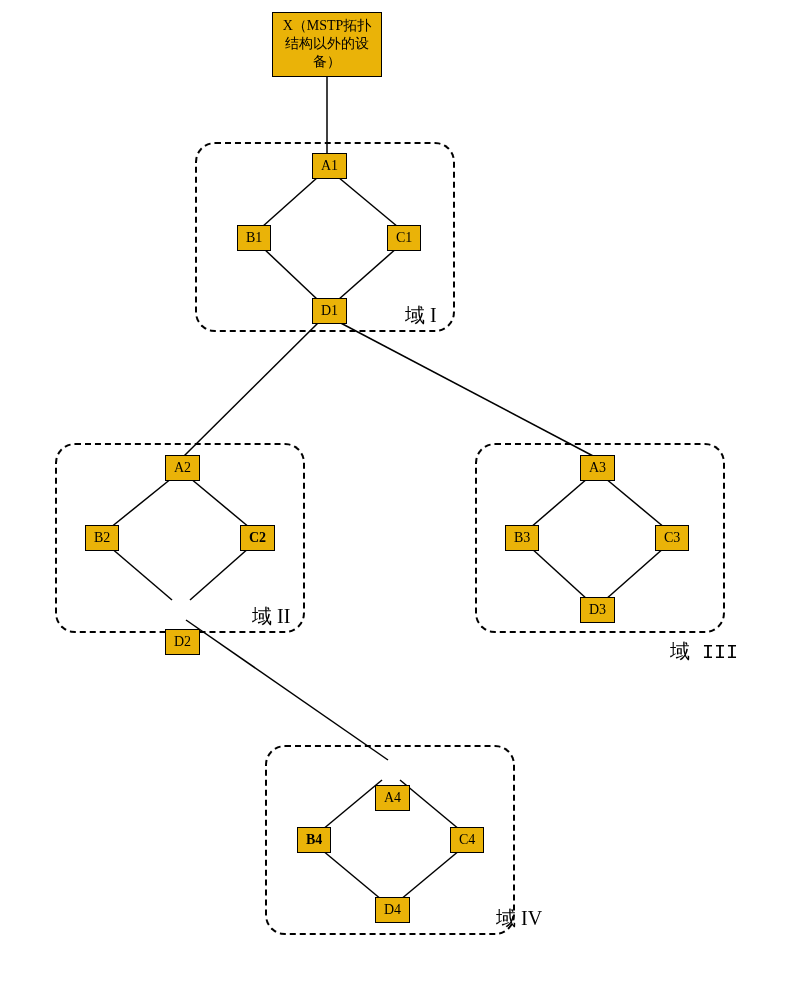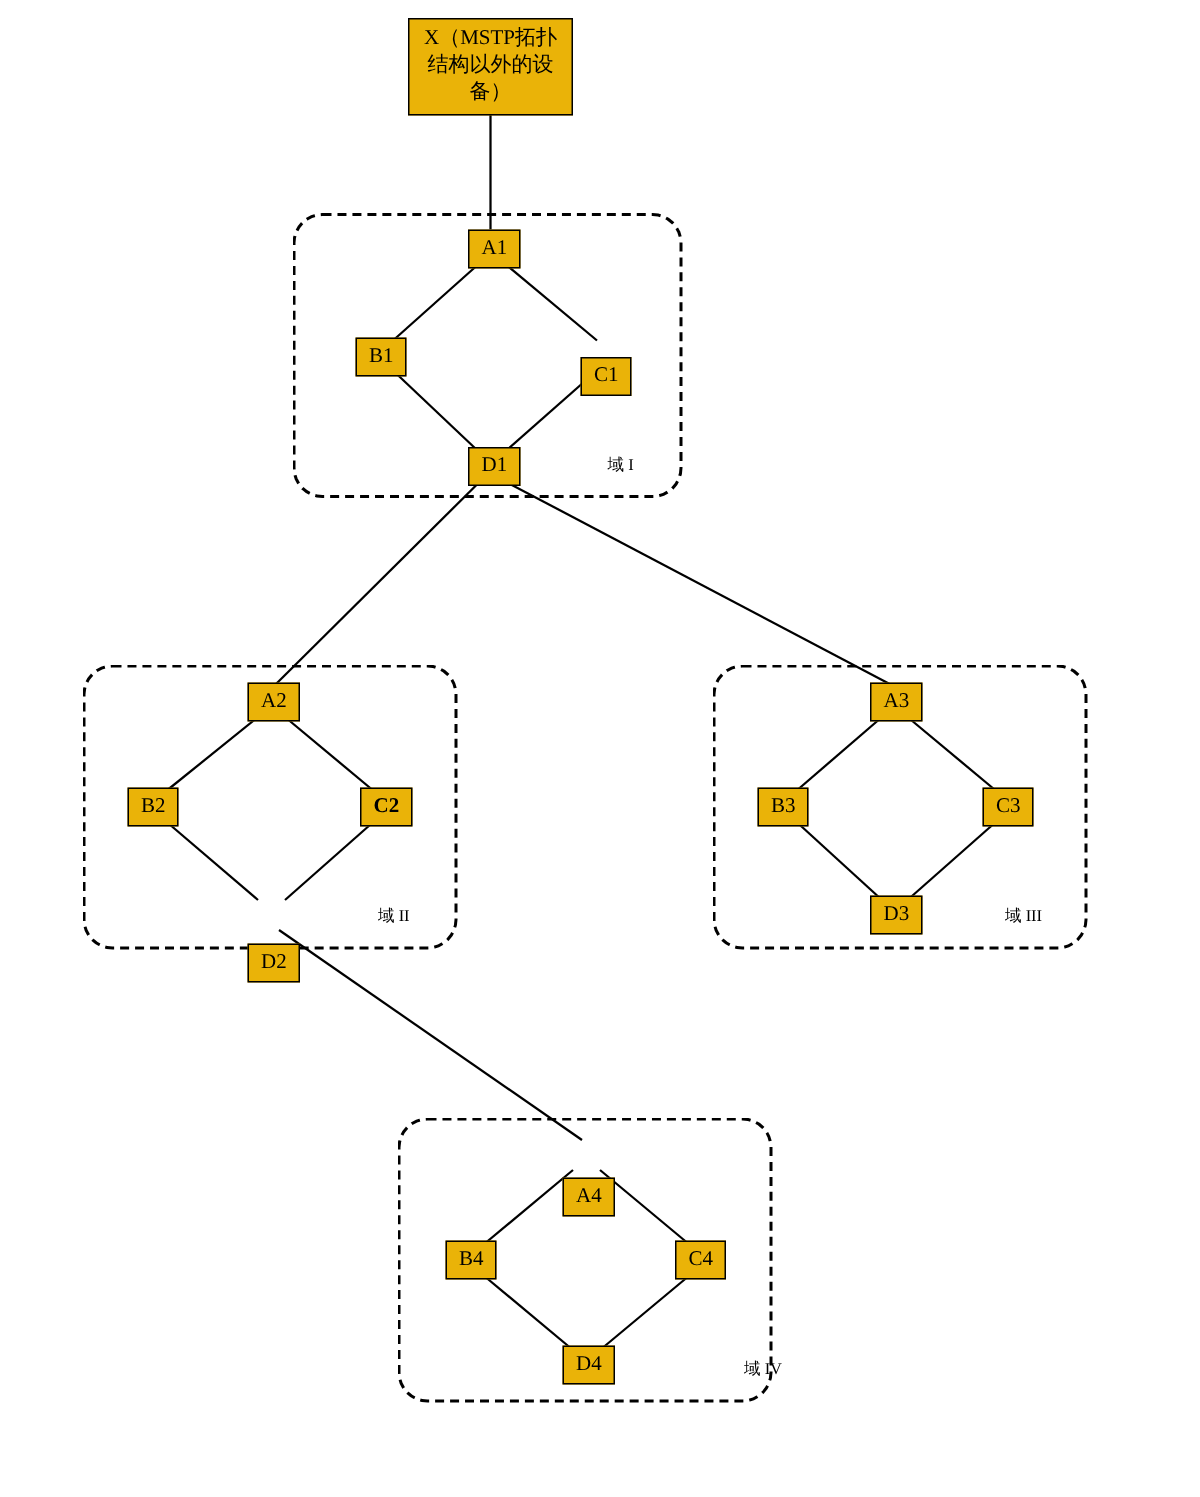--- a/index.html
+++ b/index.html
@@ -24,21 +24,21 @@
       line-height: 1.3;
     }
     .region {
       position: absolute;
       border: 2px dashed #000;
       border-radius: 20px;
       z-index: 1;
     }
     .region-label {
       position: absolute;
-      font-size: 11px;
+      font-size: 20px;
       z-index: 5;
     }
     svg {
       position: absolute;
       top: 0;
       left: 0;
       z-index: 2;
       pointer-events: none;
     }
     line {
@@ -49,44 +49,44 @@
 </head>
 <body>
 
 <div class="node-box external-box" style="left:272px; top:12px;">X（MSTP拓扑结构以外的设备）</div>
 
 <div class="region" style="left:195px; top:142px; width:260px; height:190px;"></div>
 <div class="region-label" style="left:405px; top:302px;">域 I</div>
 
 <div class="node-box" style="left:312px; top:153px;">A1</div>
 <div class="node-box" style="left:237px; top:225px;">B1</div>
-<div class="node-box" style="left:387px; top:225px;margin-top:13px;">C1</div>
+<div class="node-box" style="left:387px; top:225px;">C1</div>
 <div class="node-box" style="left:312px; top:298px;">D1</div>
 
 <div class="region" style="left:55px; top:443px; width:250px; height:190px;"></div>
 <div class="region-label" style="left:252px; top:603px;">域 II</div>
 
 <div class="node-box" style="left:165px; top:455px;">A2</div>
 <div class="node-box" style="left:85px; top:525px;">B2</div>
 <div class="node-box" style="left:240px; top:525px;font-weight:bold;">C2</div>
 <div class="node-box" style="left:165px; top:616px;margin-top:13px;">D2</div>
 
 <div class="region" style="left:475px; top:443px; width:250px; height:190px;"></div>
-<div class="region-label" style="left:670px; top:603px;">域 III</div>
+<div class="region-label" style="left:670px; top:638px;font-family:Liberation Mono, monospace;">域 III</div>
 
 <div class="node-box" style="left:580px; top:455px;">A3</div>
 <div class="node-box" style="left:505px; top:525px;">B3</div>
 <div class="node-box" style="left:655px; top:525px;">C3</div>
 <div class="node-box" style="left:580px; top:597px;">D3</div>
 
 <div class="region" style="left:265px; top:745px; width:250px; height:190px;"></div>
 <div class="region-label" style="left:460px; top:905px;margin-left:36px;">域 IV</div>
 
 <div class="node-box" style="left:375px; top:757px;margin-top:28px;">A4</div>
-<div class="node-box" style="left:297px; top:827px;">B4</div>
+<div class="node-box" style="left:297px; top:827px;font-weight:bold;">B4</div>
 <div class="node-box" style="left:450px; top:827px;">C4</div>
 <div class="node-box" style="left:375px; top:897px;">D4</div>
 
 <svg width="800" height="998">
 
   <line x1="327" y1="72" x2="327" y2="153"></line>
 
   <line x1="318" y1="177" x2="262" y2="227"></line>
   <line x1="338" y1="177" x2="398" y2="227"></line>
   <line x1="262" y1="247" x2="318" y2="300"></line>

